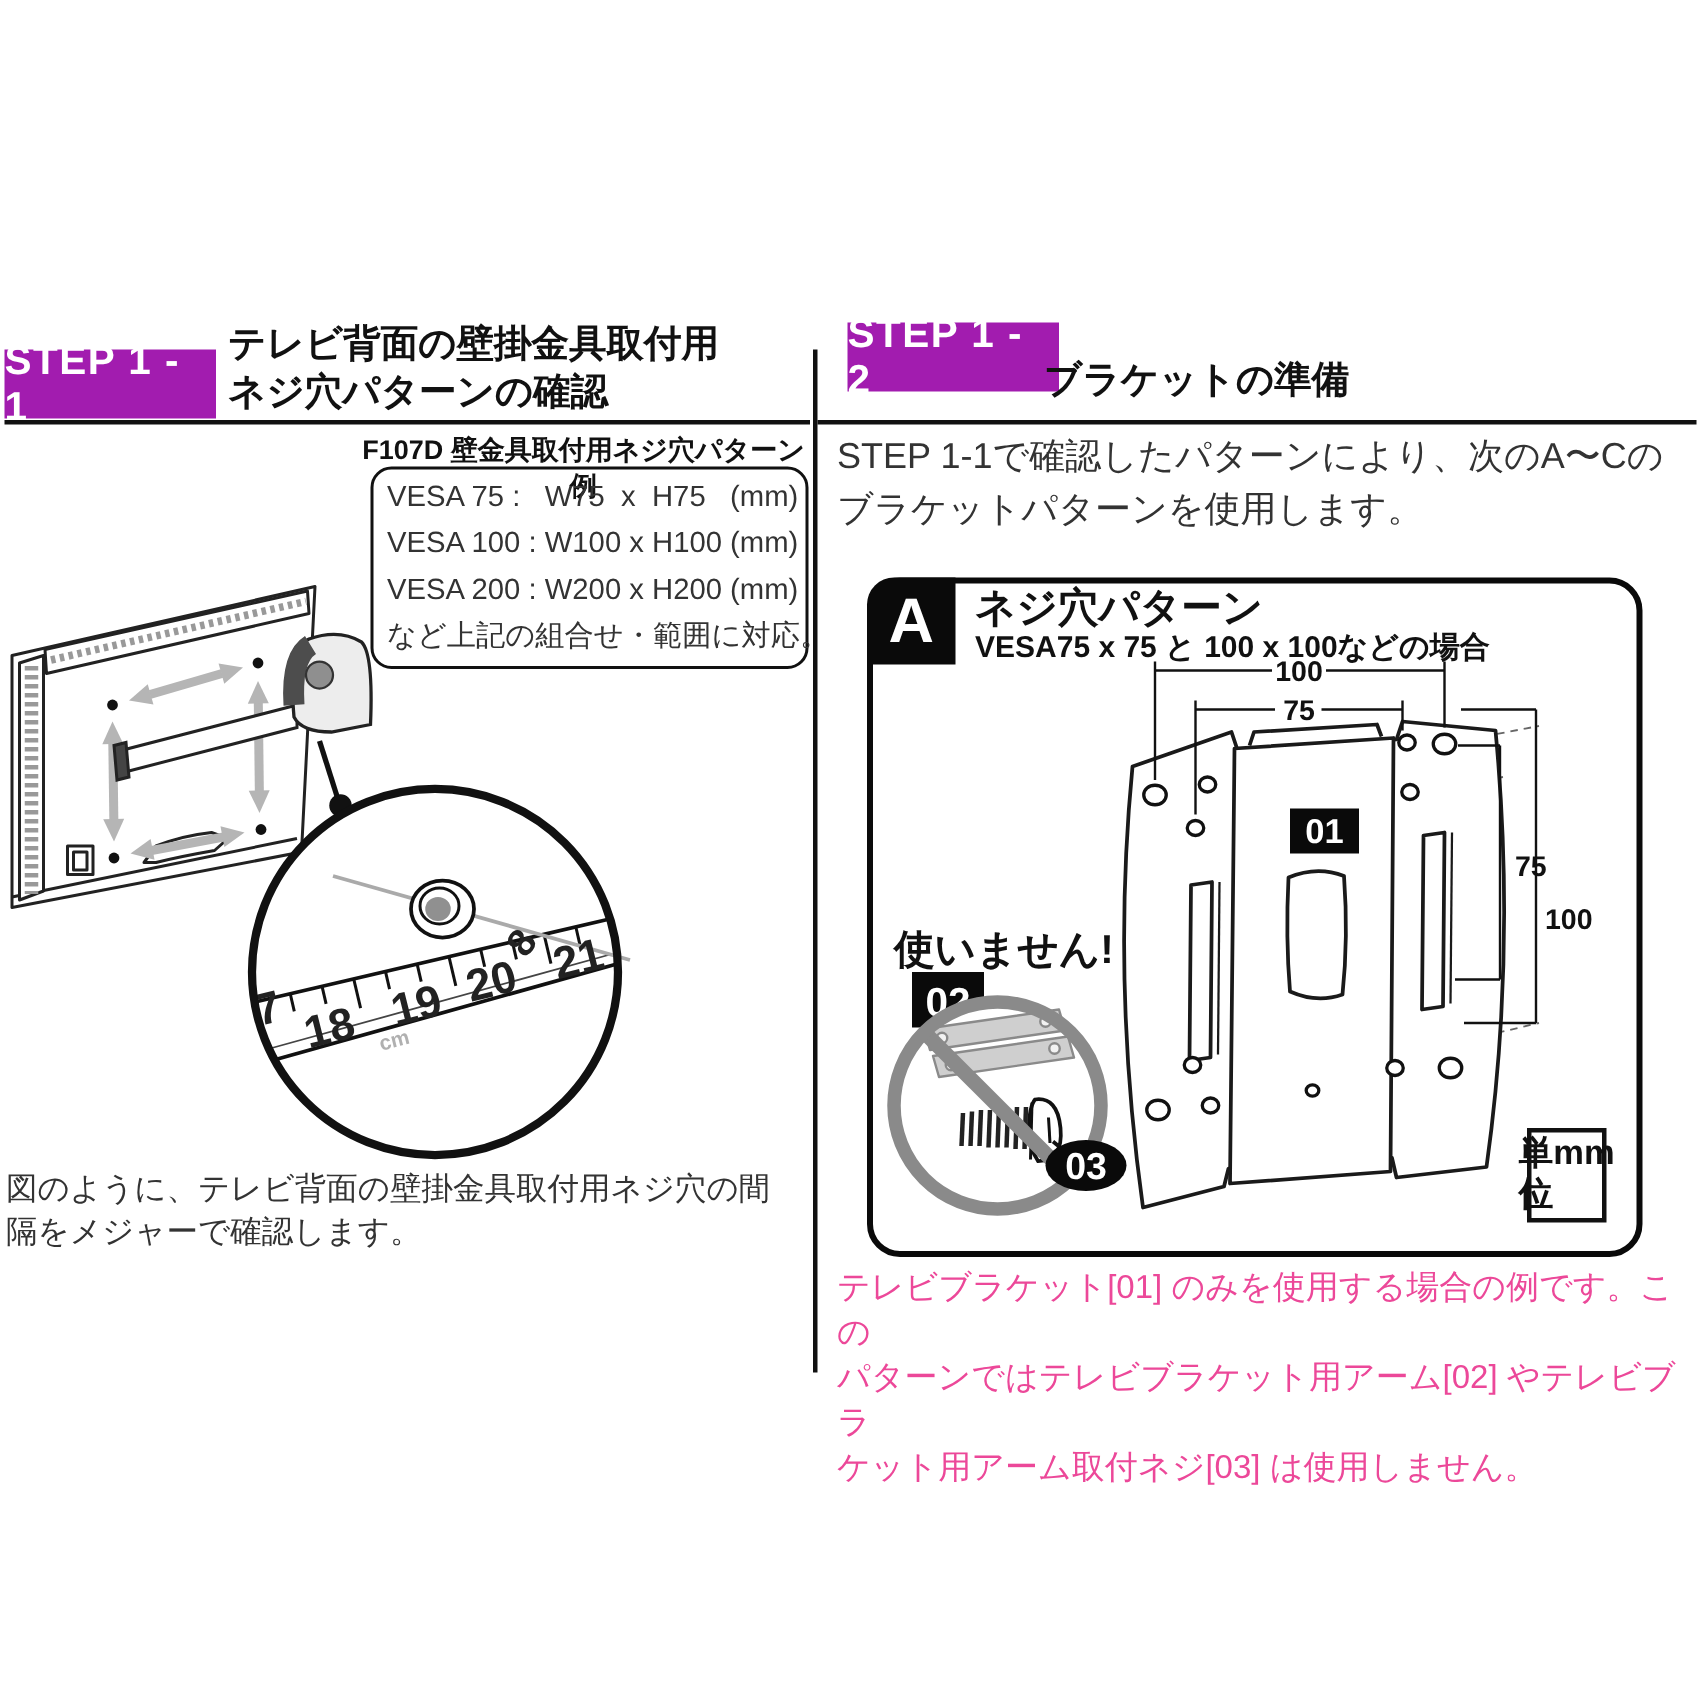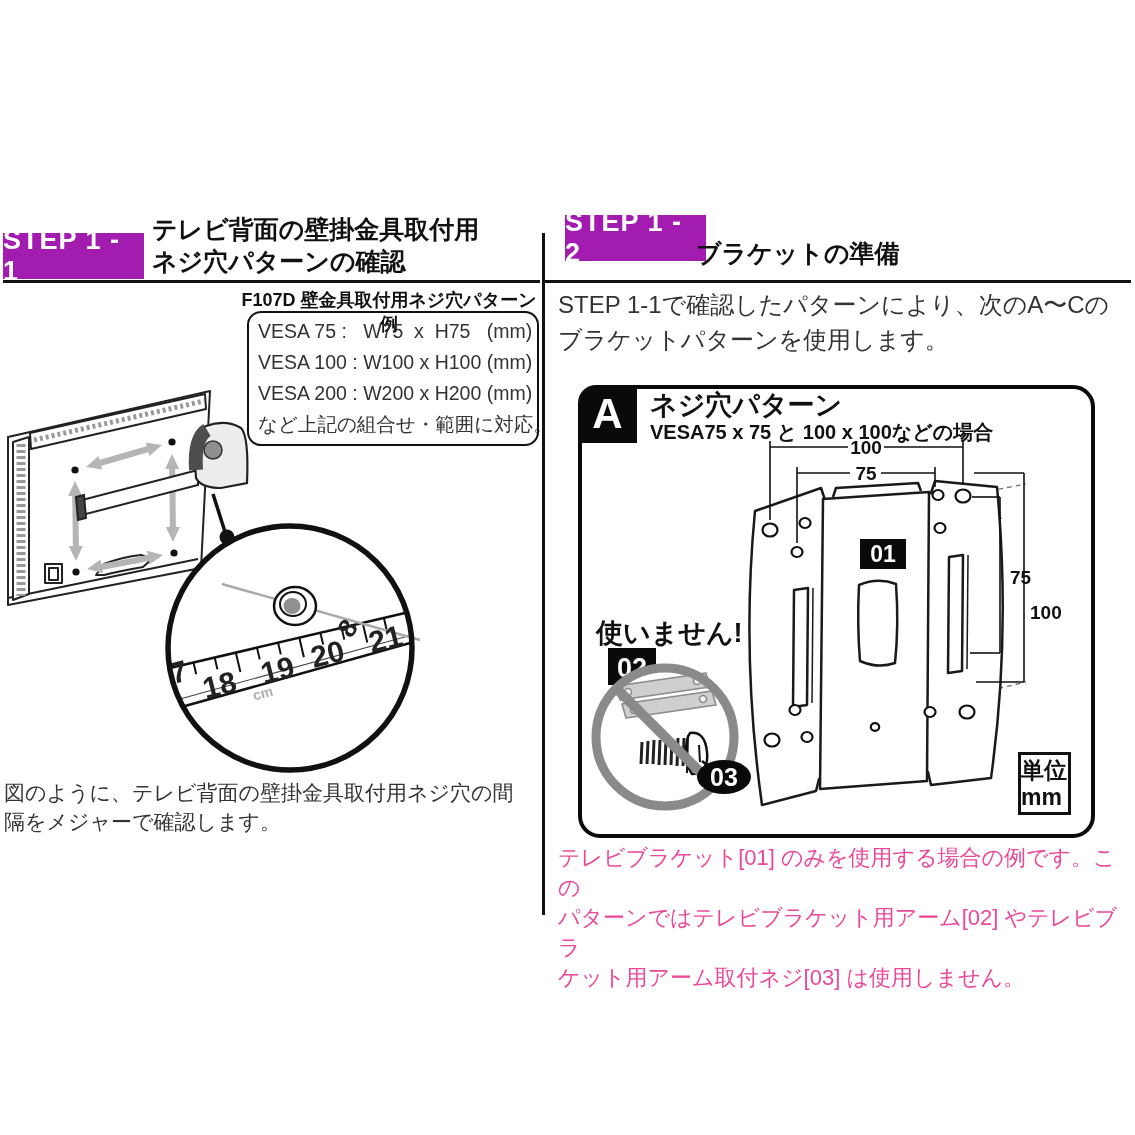--- a/index.html
+++ b/index.html
@@ -13,21 +13,21 @@
   .bodytext{font-size:21px;line-height:29px;color:#333;}
   .vesa-box{border:2.5px solid #111;border-radius:14px;}
   .vesa-row{font-size:19.5px;line-height:31px;color:#333;white-space:pre;padding-left:9px;}
   .tbl-caption{font-weight:bold;font-size:18px;color:#111;text-align:center;}
   .panel{border:4px solid #0a0a0a;border-radius:22px;background:#fff;}
   .panel-label{background:#0a0a0a;color:#fff;font-weight:bold;font-size:42px;
                border-radius:18px 0 0 0;display:flex;align-items:center;justify-content:center;}
   .panel-title{font-weight:bold;font-size:27px;color:#111;line-height:30px;}
   .panel-sub{font-weight:bold;font-size:20px;color:#111;line-height:24px;}
   .unitbox{border:3px solid #111;text-align:left;font-weight:bold;font-size:23px;
-           line-height:27px;color:#111;display:flex;flex-direction:column;justify-content:center;}
+           line-height:27px;color:#111;display:flex;flex-direction:row;justify-content:center;}
   svg text{font-family:"Liberation Sans","DejaVu Sans",sans-serif;}
 </style>
 </head>
 <body>
 
 <div id="page">
 
   <div class="abs stepbox" style="left:3px;top:233px;width:141px;height:46px;">STEP 1 - 1</div>
   <div class="abs h-title" style="left:152px;top:213px;width:400px;">
     <div>テレビ背面の壁掛金具取付用</div>

